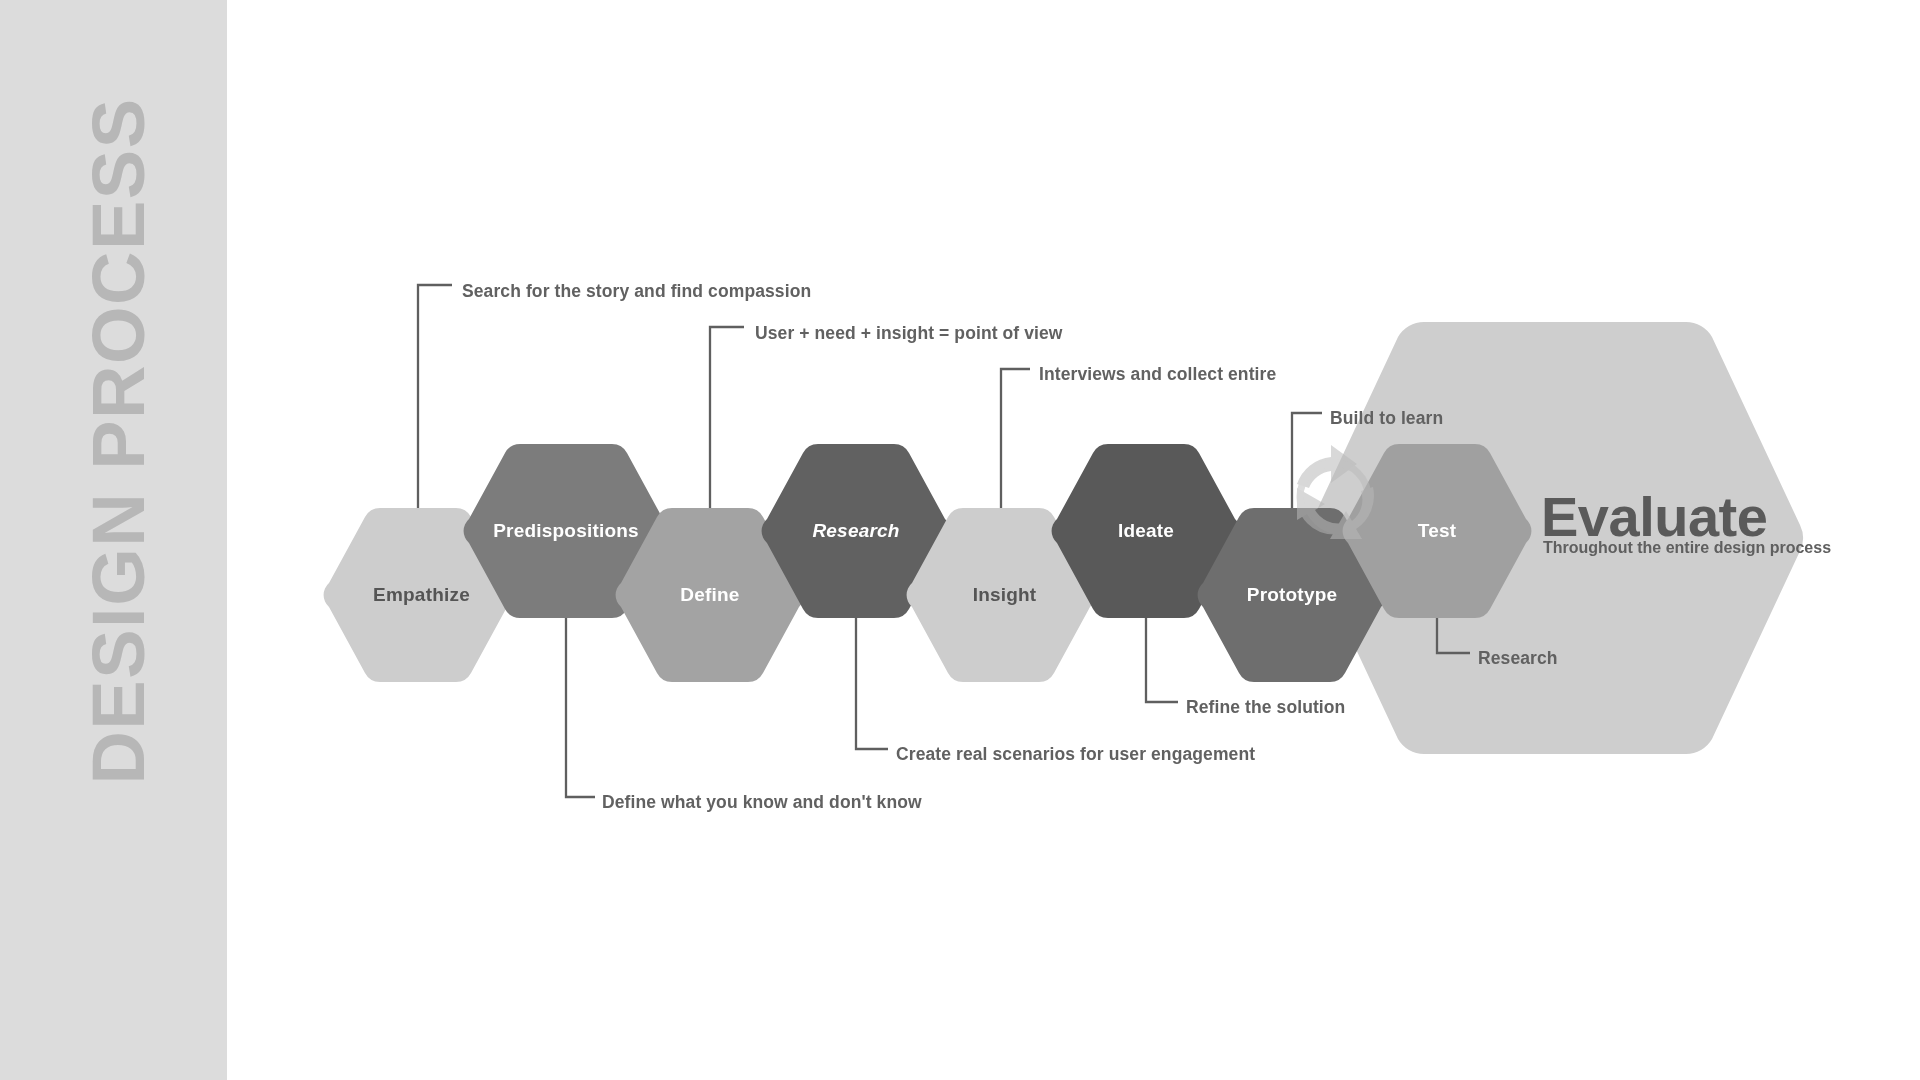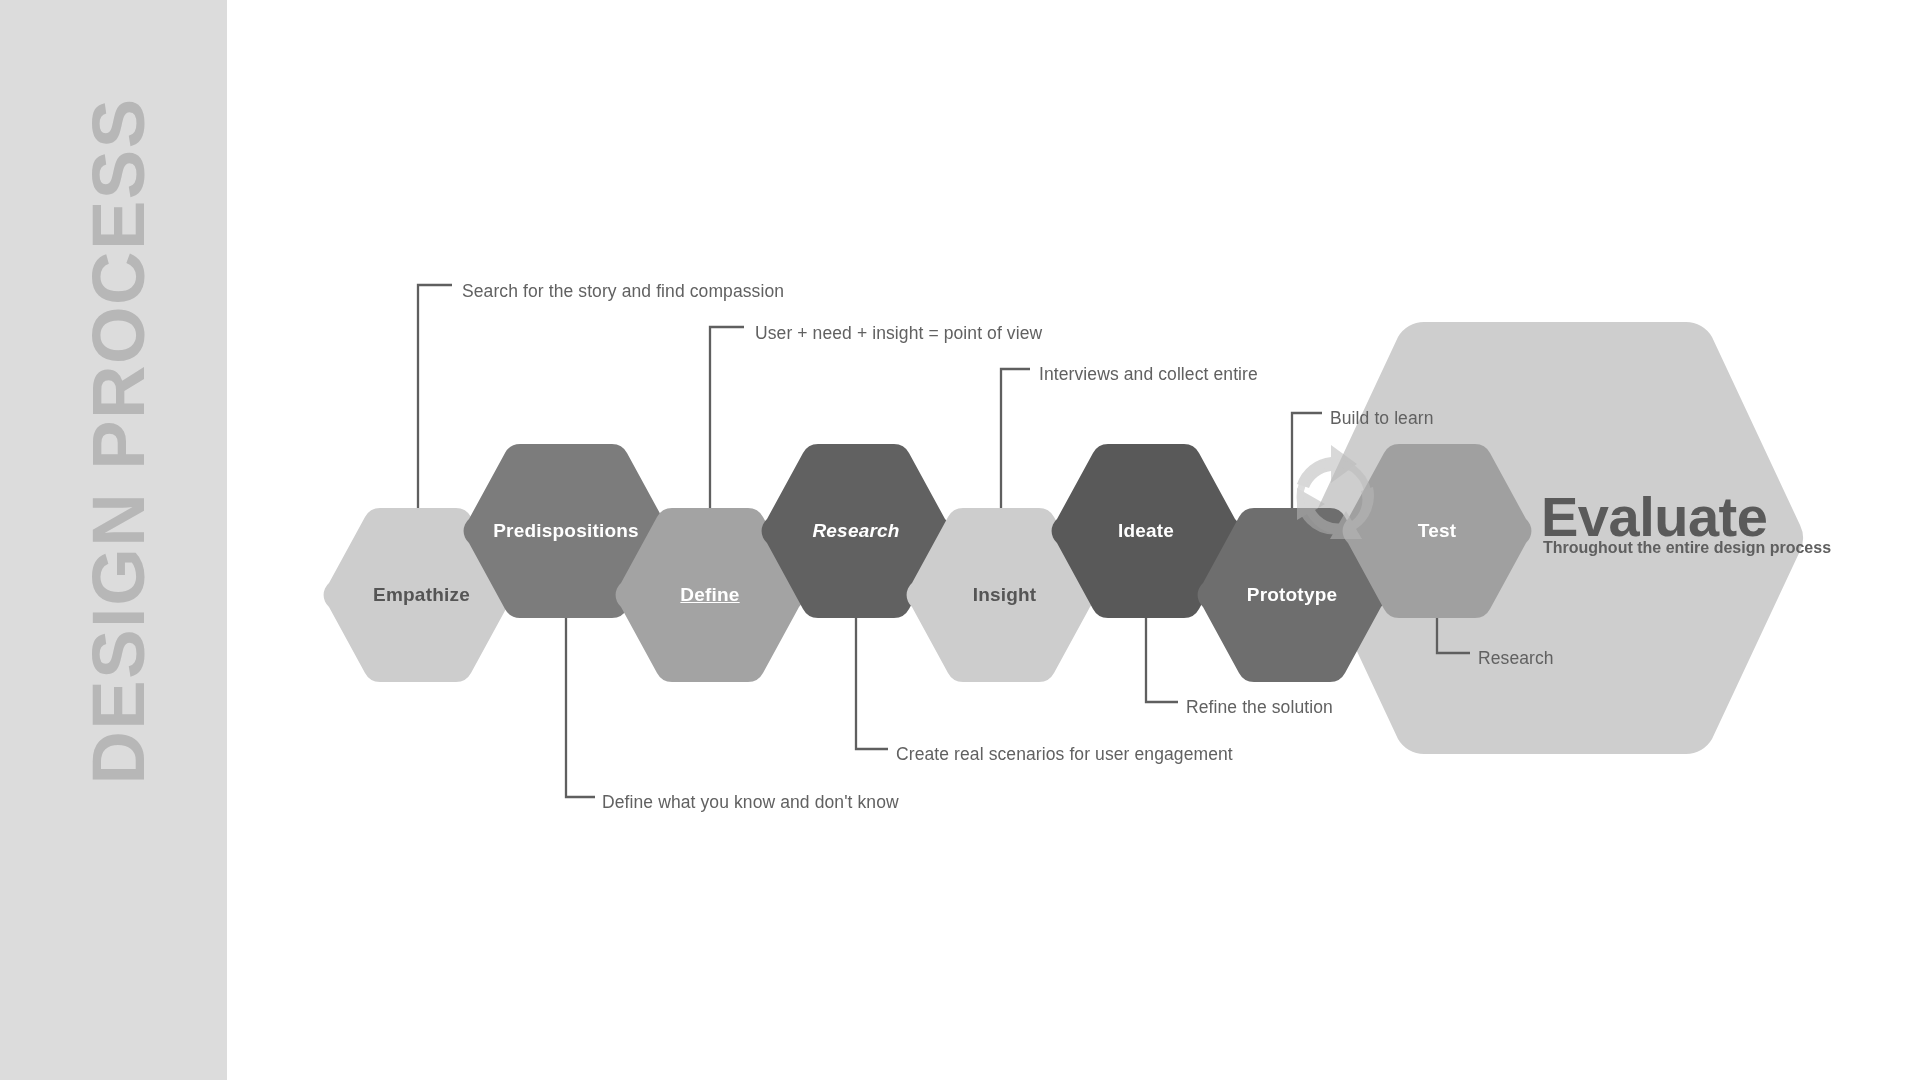--- a/index.html
+++ b/index.html
@@ -45,21 +45,21 @@
     letter-spacing:0.2px;
     text-align:center;
   }
   .hex-label.light{color:#555555;padding-left:7px;}
   .hex-label.dark{color:#ffffff;}
 
   
   .callout-text{
     position:absolute;
     font-size:17.5px;
-    font-weight:normal;
+    font-weight:bold;
     color:#616161;
     white-space:nowrap;
     letter-spacing:0.1px;
   }
 
   
   .evaluate-title{
     position:absolute;
     font-size:56px;
     font-weight:bold;
@@ -156,21 +156,21 @@
                  A 40 40 0 0 1 -27 17
                  L -37 23 L -37 -9 L -9 7 L -19 13
                  A 27 27 0 0 0 9 26 Z"></path>
       </g>
       <circle r="34" fill="none" stroke="#b9b9b9" stroke-width="7" opacity="0.9"></circle>
     </g>
   </svg>
 
   <div class="hex-label light" style="left:418px;top:595px;">Empathize</div>
   <div class="hex-label dark" style="left:566px;top:531px;">Predispositions</div>
-  <div class="hex-label dark" style="left:710px;top:595px;text-decoration:underline;">Define</div>
+  <div class="hex-label dark" style="left:710px;top:595px;">Define</div>
   <div class="hex-label dark" style="left:856px;top:531px;font-style:italic;">Research</div>
   <div class="hex-label light" style="left:1001px;top:595px;">Insight</div>
   <div class="hex-label dark" style="left:1146px;top:531px;">Ideate</div>
   <div class="hex-label dark" style="left:1292px;top:595px;">Prototype</div>
   <div class="hex-label dark" style="left:1437px;top:531px;">Test</div>
 
   <div class="callout-text" style="left:462px;top:281px;">Search for the story and find compassion</div>
   <div class="callout-text" style="left:755px;top:323px;">User + need + insight = point of view</div>
   <div class="callout-text" style="left:1039px;top:364px;">Interviews and collect entire</div>
   <div class="callout-text" style="left:1330px;top:408px;">Build to learn</div>

